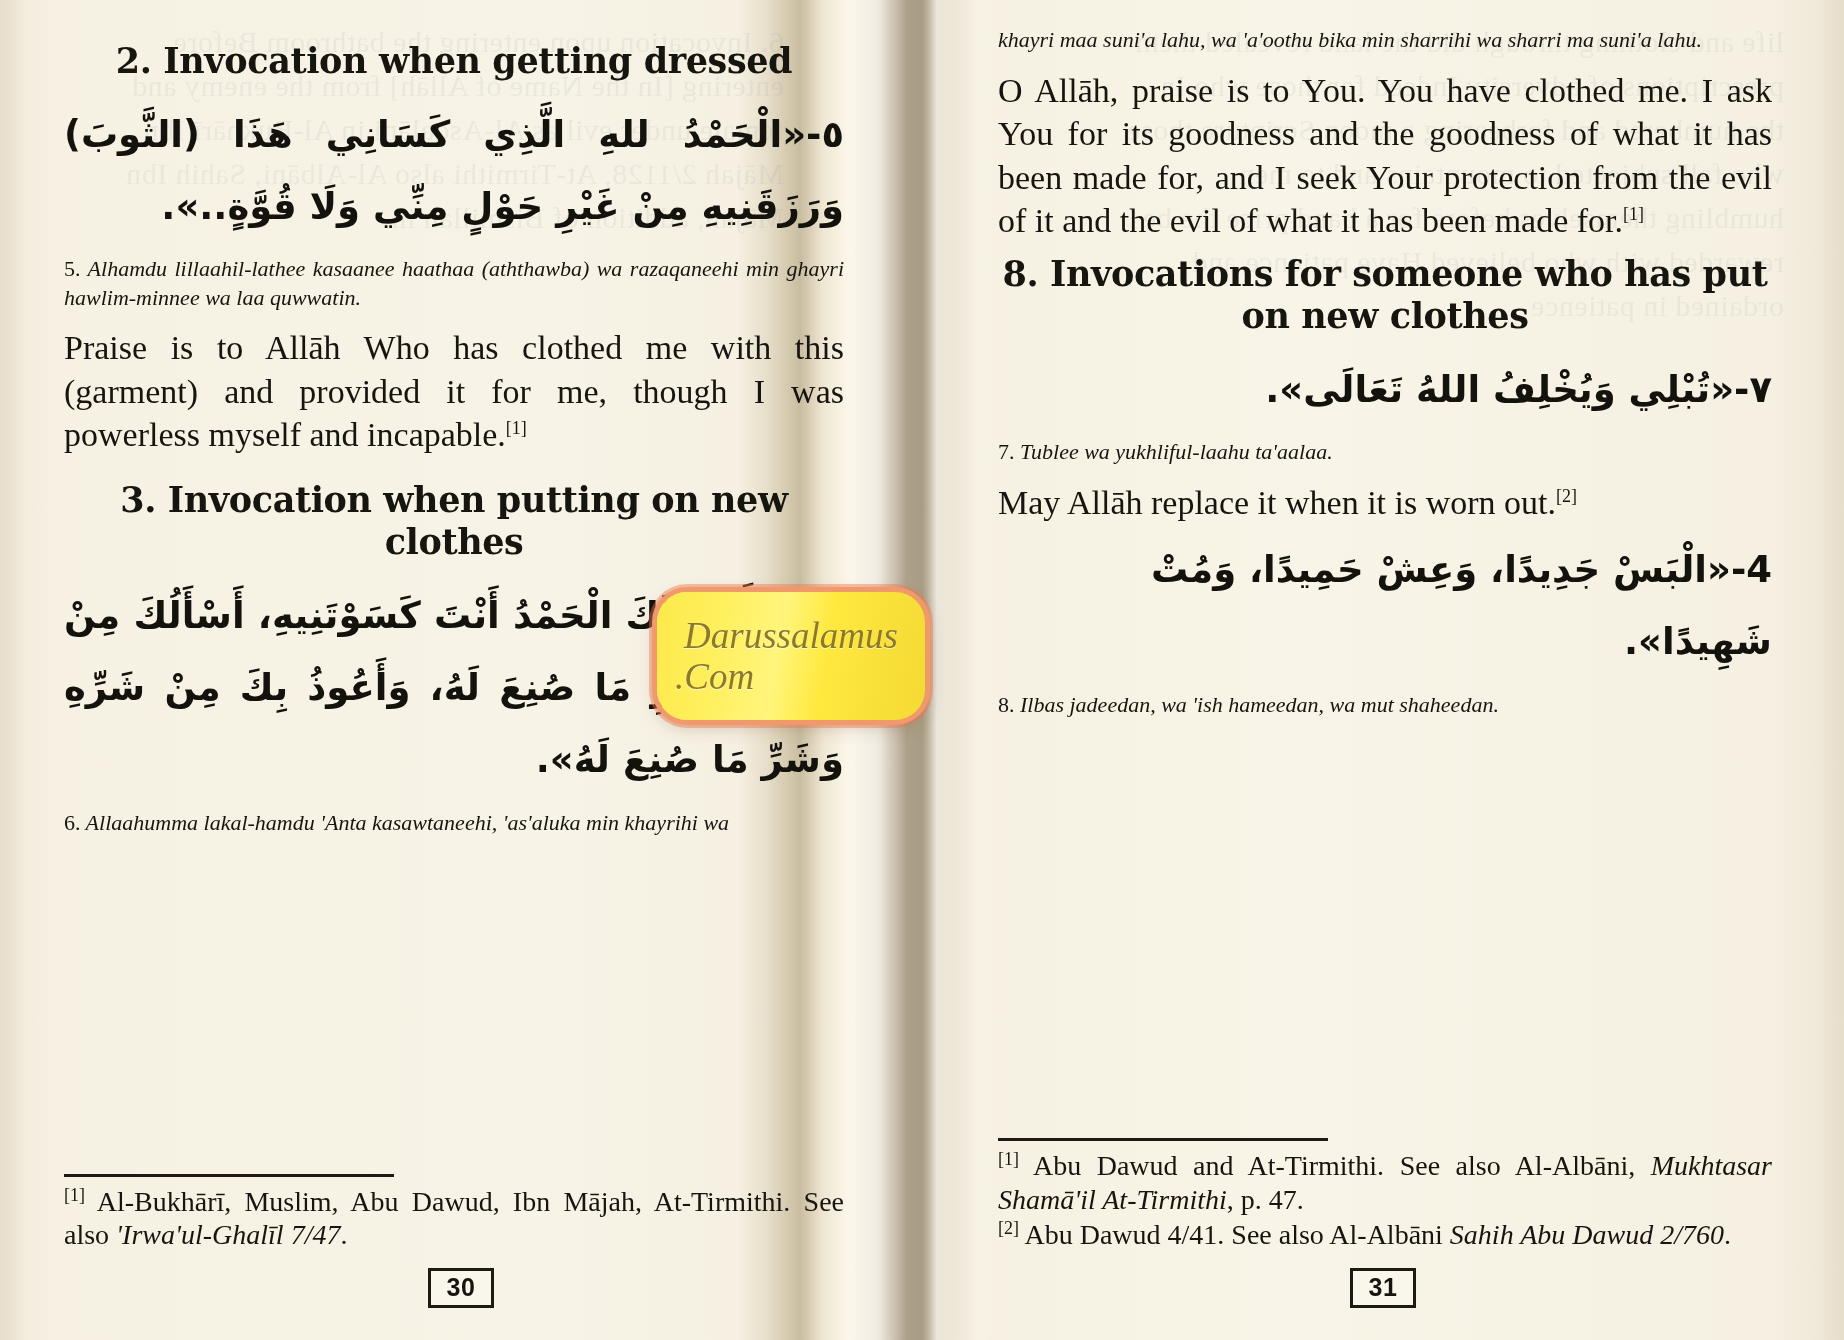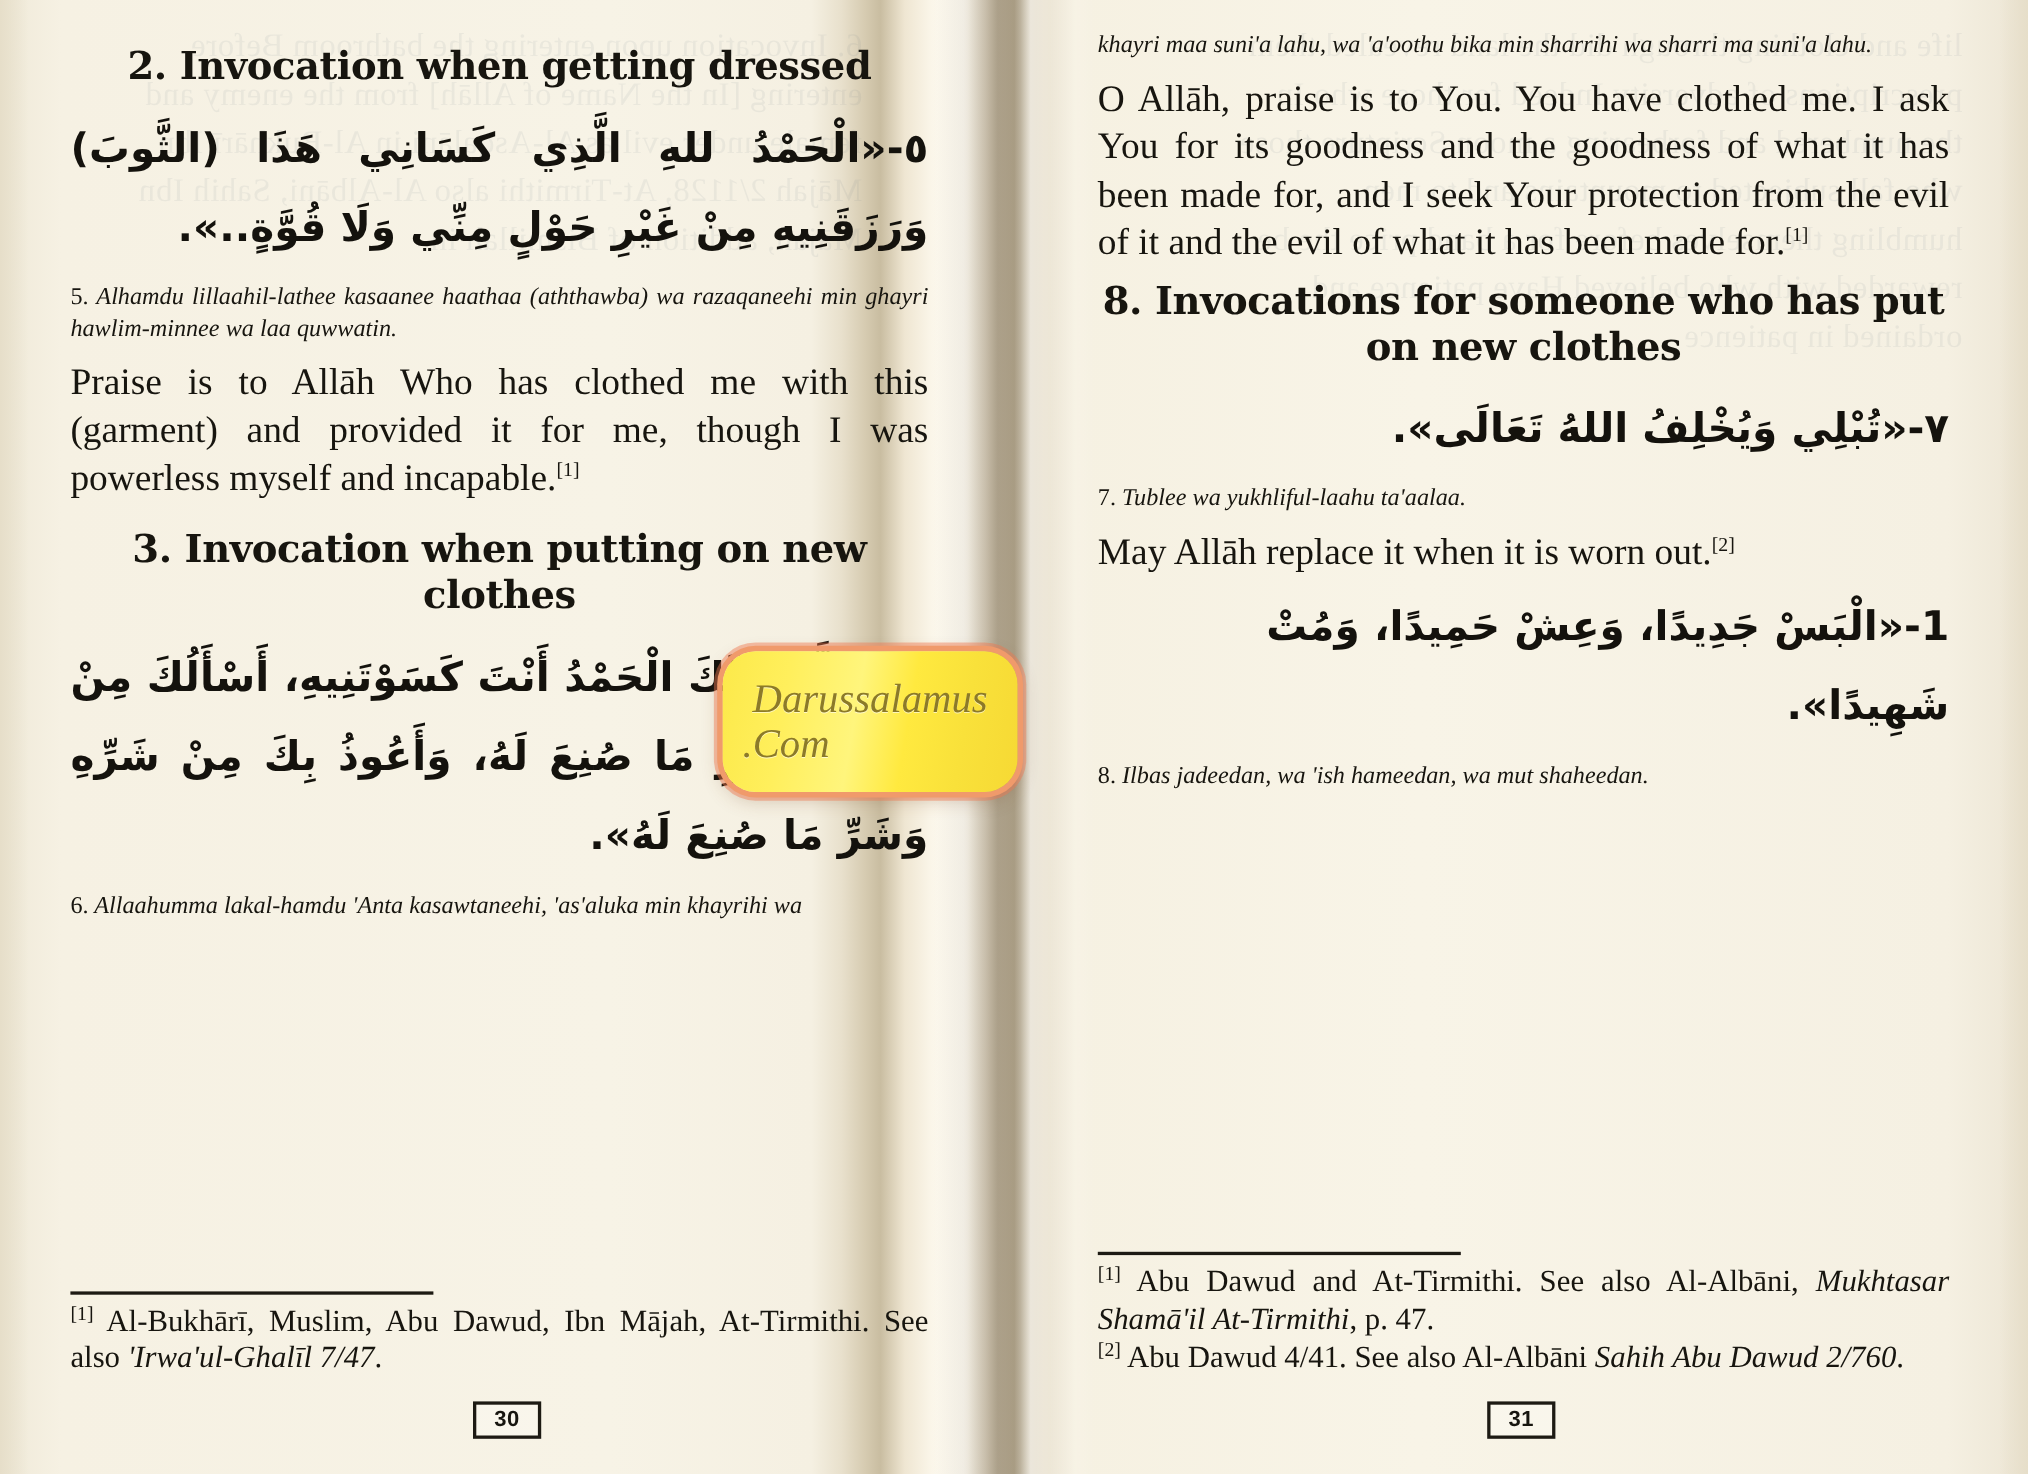--- a/index.html
+++ b/index.html
@@ -149,21 +149,21 @@
   .pagenum{
     position:absolute;
     bottom:32px;left:0;right:0;
     text-align:center;
   }
   .pagenum span{
     display:inline-block;
     border:3px solid #1d1a13;
     padding:2px 16px 3px 16px;
     font-family:"Liberation Sans", sans-serif;
-    font-size:20px;
+    font-size:25px;
     font-weight:600;
     letter-spacing:.5px;
     color:#17150f;
     background:rgba(255,255,255,.25);
   }
 
   
   .sticker{
     position:absolute;
     left:657px;top:592px;
@@ -267,21 +267,21 @@
 
     <p class="translit">
       <span class="num">7.</span>
       <span>Tublee wa yukhliful-laahu ta'aalaa.</span>
     </p>
 
     <p class="meaning">
       <span>May Allāh replace it when it is worn out.</span><sup class="fn">[2]</sup>
     </p>
 
-    <p class="arabic center">1-«الْبَسْ جَدِيدًا، وَعِشْ حَمِيدًا، وَمُتْ شَهِيدًا».</p>
+    <p class="arabic center">4-«الْبَسْ جَدِيدًا، وَعِشْ حَمِيدًا، وَمُتْ شَهِيدًا».</p>
 
     <p class="translit">
       <span class="num">8.</span>
       <span>Ilbas jadeedan, wa 'ish hameedan, wa mut shaheedan.</span>
     </p>
 
     <div class="footnotes">
       <hr class="fn-rule">
       <p class="fn-line">
         <span class="fn-mark">[1]</span>

